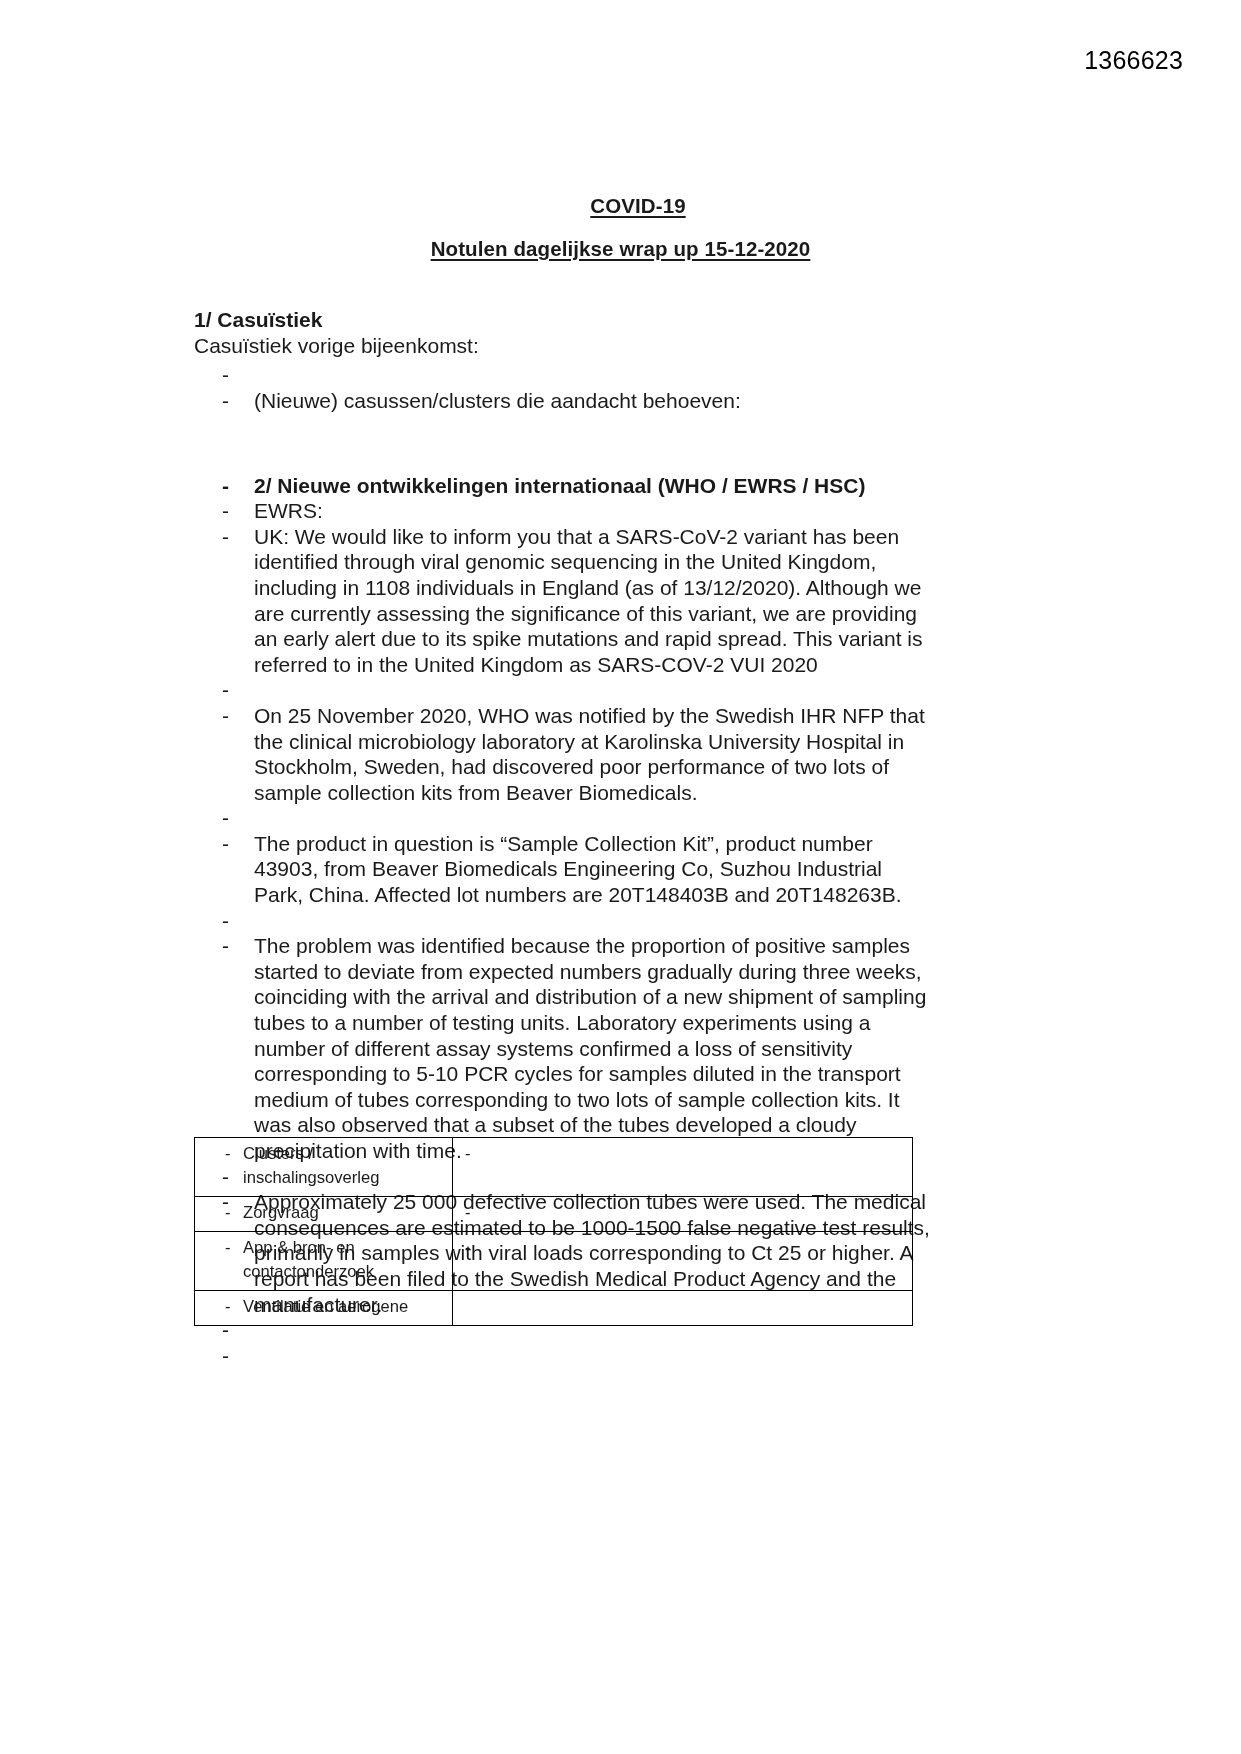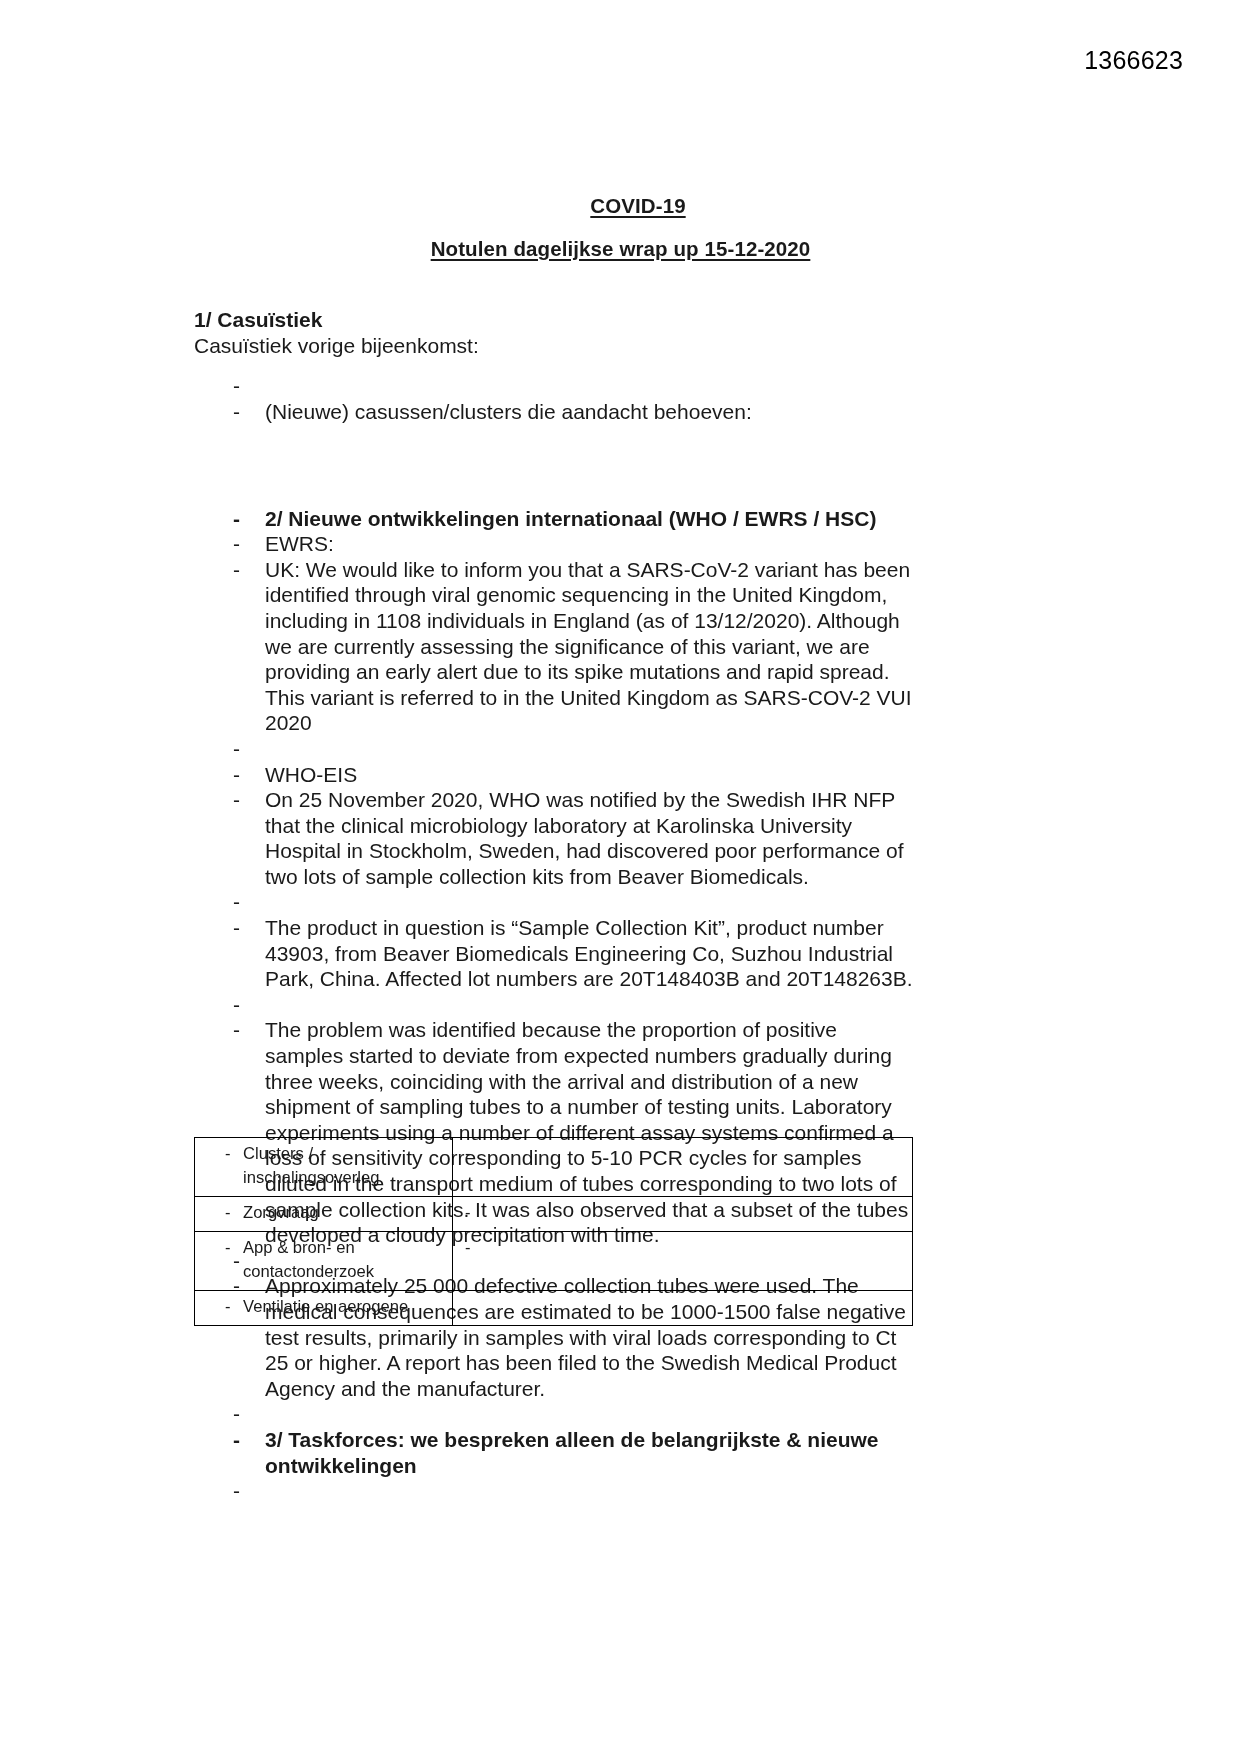--- a/index.html
+++ b/index.html
@@ -68,21 +68,21 @@
   }
   .plain-line {
     margin: 0;
   }
   .plain-line.bold {
     font-weight: bold;
   }
   
   ul.dash-list {
     list-style: none;
-    margin: 15px;
+    margin: 4px;
     padding: 0;
   }
   ul.dash-list > li {
     position: relative;
     padding-left: 56px;
     margin: 0;
   }
   ul.dash-list > li::before {
     content: "-";
     position: absolute;
@@ -168,31 +168,29 @@
     </ul>
 
     <div class="gap-block"></div>
     <div class="gap-block"></div>
 
     <ul class="dash-list">
       <li class="bold-item">2/ Nieuwe ontwikkelingen internationaal (WHO / EWRS / HSC)</li>
       <li>EWRS:</li>
       <li>UK: We would like to inform you that a SARS-CoV-2 variant has been identified through viral genomic sequencing in the United Kingdom, including in 1108 individuals in England (as of 13/12/2020). Although we are currently assessing the significance of this variant, we are providing an early alert due to its spike mutations and rapid spread. This variant is referred to in the United Kingdom as SARS-COV-2 VUI 2020</li>
       <li class="empty-item"></li>
-      <li>WHO-EIS</li>
       <li>On 25 November 2020, WHO was notified by the Swedish IHR NFP that the clinical microbiology laboratory at Karolinska University Hospital in Stockholm, Sweden, had discovered poor performance of two lots of sample collection kits from Beaver Biomedicals.</li>
       <li class="empty-item"></li>
       <li>The product in question is “Sample Collection Kit”, product number 43903, from Beaver Biomedicals Engineering Co, Suzhou Industrial Park, China. Affected lot numbers are 20T148403B and 20T148263B.</li>
       <li class="empty-item"></li>
       <li>The problem was identified because the proportion of positive samples started to deviate from expected numbers gradually during three weeks, coinciding with the arrival and distribution of a new shipment of sampling tubes to a number of testing units. Laboratory experiments using a number of different assay systems confirmed a loss of sensitivity corresponding to 5-10 PCR cycles for samples diluted in the transport medium of tubes corresponding to two lots of sample collection kits. It was also observed that a subset of the tubes developed a cloudy precipitation with time.</li>
       <li class="empty-item"></li>
       <li>Approximately 25 000 defective collection tubes were used. The medical consequences are estimated to be 1000-1500 false negative test results, primarily in samples with viral loads corresponding to Ct 25 or higher. A report has been filed to the Swedish Medical Product Agency and the manufacturer.</li>
       <li class="empty-item"></li>
 
-      <li class="bold-item">3/ Taskforces: we bespreken alleen de belangrijkste &amp; nieuwe ontwikkelingen</li>
       <li class="empty-item"></li>
     </ul>
 
   </div>
 
   <table class="tf-table">
     <tbody>
       <tr>
         <td class="col-left">
           <div class="cell-dash">Clusters / inschalingsoverleg</div>

